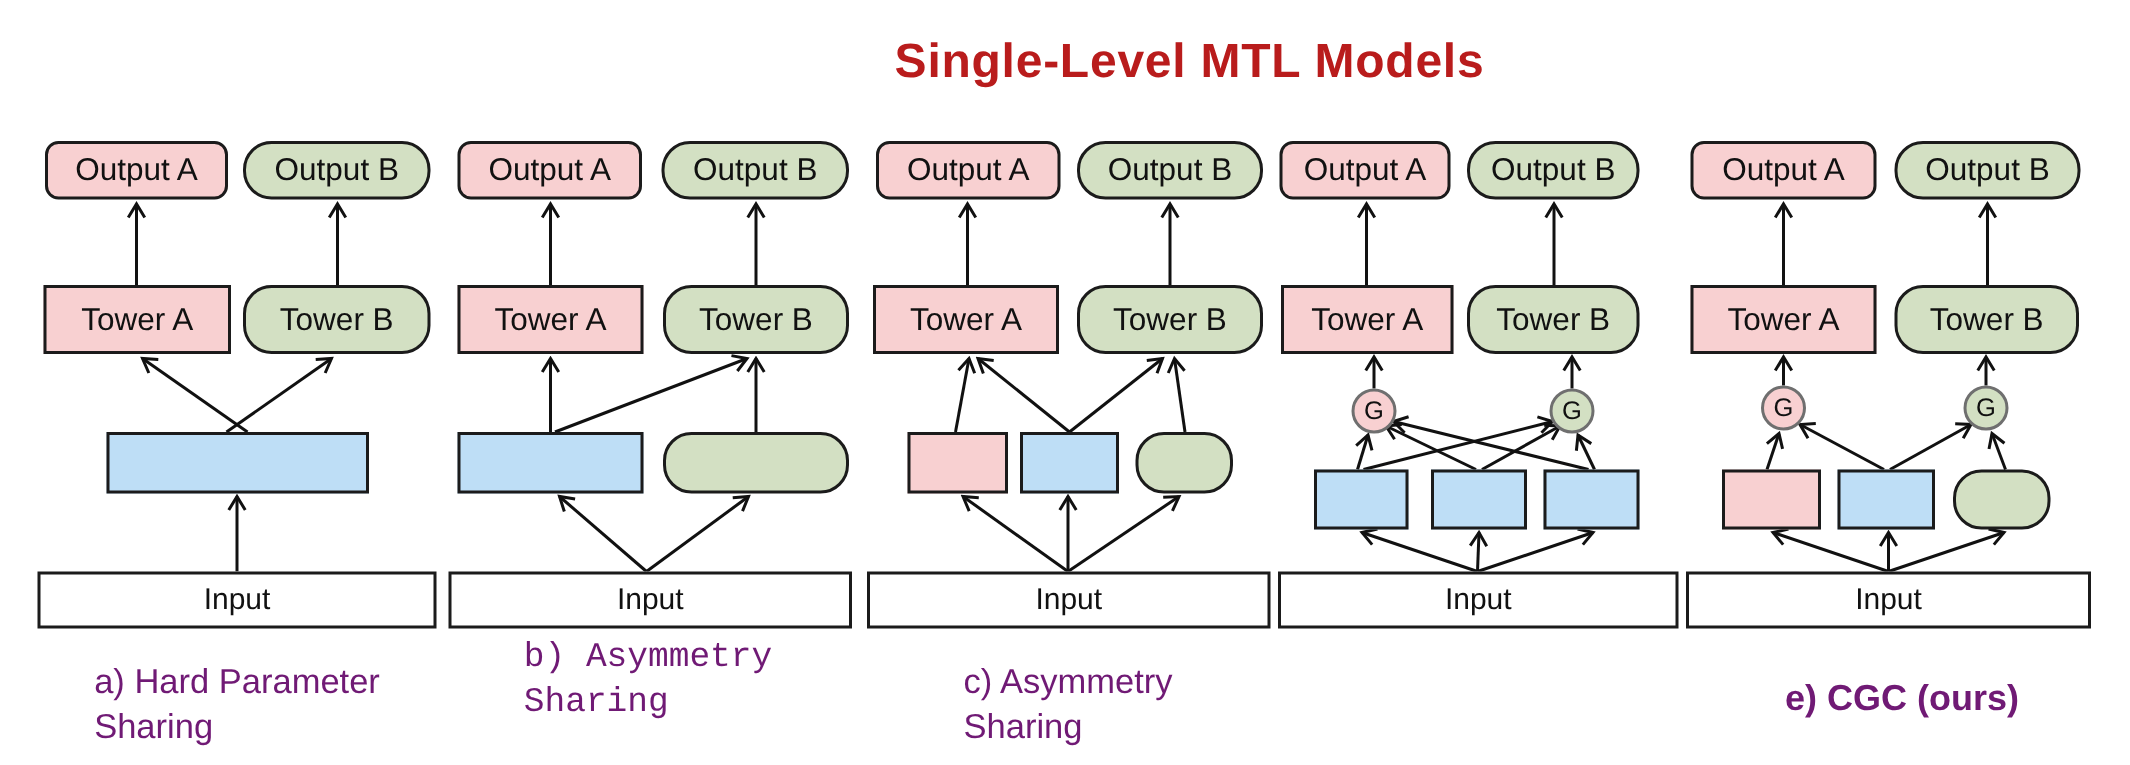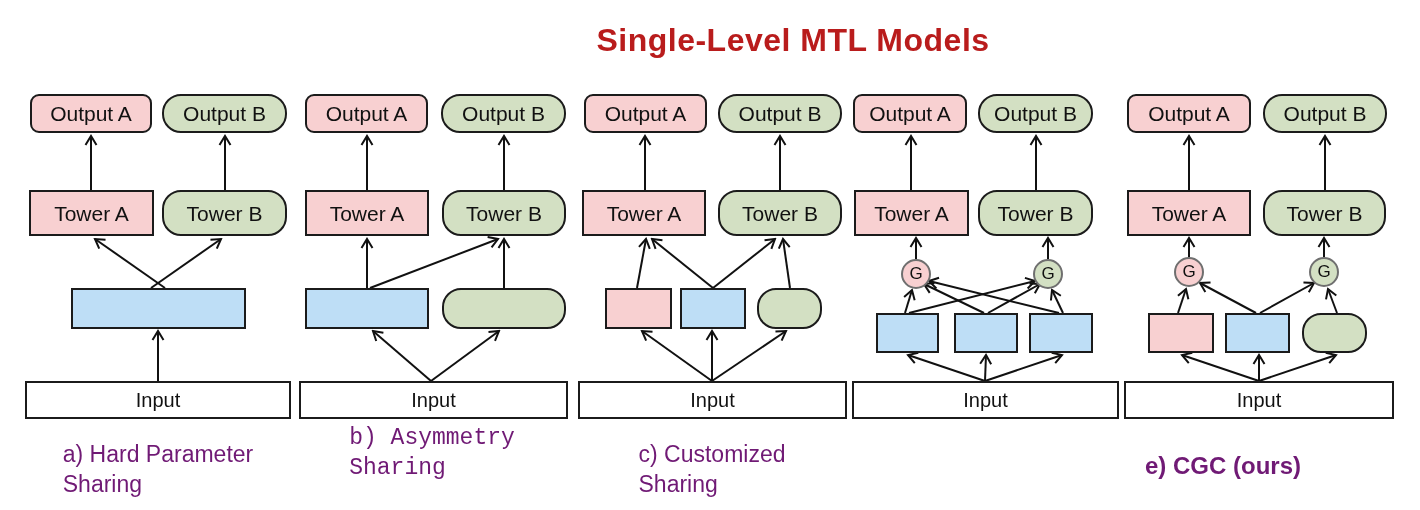--- a/index.html
+++ b/index.html
@@ -136,21 +136,21 @@
 
   <div class="box rounded pink layer" style="left:584px;top:94px;width:123px;height:39px;">Output A</div>
   <div class="box rounded green layer" style="left:718px;top:94px;width:124px;height:39px;">Output B</div>
   <div class="box pink layer" style="left:582px;top:190px;width:124px;height:46px;">Tower A</div>
   <div class="box green layer" style="left:718px;top:190px;width:124px;height:46px;">Tower B</div>
   <div class="box pink layer" style="left:605px;top:288px;width:67px;height:41px;"></div>
   <div class="box blue layer" style="left:680px;top:288px;width:66px;height:41px;"></div>
   <div class="box green layer" style="left:757px;top:288px;width:65px;height:41px;"></div>
   <div class="box input-box layer" style="left:578px;top:381px;width:269px;height:38px;">Input</div>
   <div class="caption" style="left:712px;top:440px;">
-    <span>c) Customized</span><br>
+    <span>c) Asymmetry</span><br>
     <span>Sharing</span>
   </div>
 
   <div class="box rounded pink layer" style="left:853px;top:94px;width:114px;height:39px;">Output A</div>
   <div class="box rounded green layer" style="left:978px;top:94px;width:115px;height:39px;">Output B</div>
   <div class="box pink layer" style="left:854px;top:190px;width:115px;height:46px;">Tower A</div>
   <div class="box green layer" style="left:978px;top:190px;width:115px;height:46px;">Tower B</div>
   <div class="gate pink layer" style="left:901px;top:259px;">G</div>
   <div class="gate green layer" style="left:1033px;top:259px;">G</div>
   <div class="box blue layer" style="left:876px;top:313px;width:63px;height:40px;"></div>
@@ -161,18 +161,18 @@
   <div class="box rounded pink layer" style="left:1127px;top:94px;width:124px;height:39px;">Output A</div>
   <div class="box rounded green layer" style="left:1263px;top:94px;width:124px;height:39px;">Output B</div>
   <div class="box pink layer" style="left:1127px;top:190px;width:124px;height:46px;">Tower A</div>
   <div class="box green layer" style="left:1263px;top:190px;width:123px;height:46px;">Tower B</div>
   <div class="gate pink layer" style="left:1174px;top:257px;">G</div>
   <div class="gate green layer" style="left:1309px;top:257px;">G</div>
   <div class="box pink layer" style="left:1148px;top:313px;width:66px;height:40px;"></div>
   <div class="box blue layer" style="left:1225px;top:313px;width:65px;height:40px;"></div>
   <div class="box green layer" style="left:1302px;top:313px;width:65px;height:40px;"></div>
   <div class="box input-box layer" style="left:1124px;top:381px;width:270px;height:38px;">Input</div>
-  <div class="caption bold" style="left:1223px;top:450px;">
+  <div class="caption bold" style="left:1268px;top:450px;">
     <span>e) CGC (ours)</span>
   </div>
 
 
 </div>
 
 </body></html>

